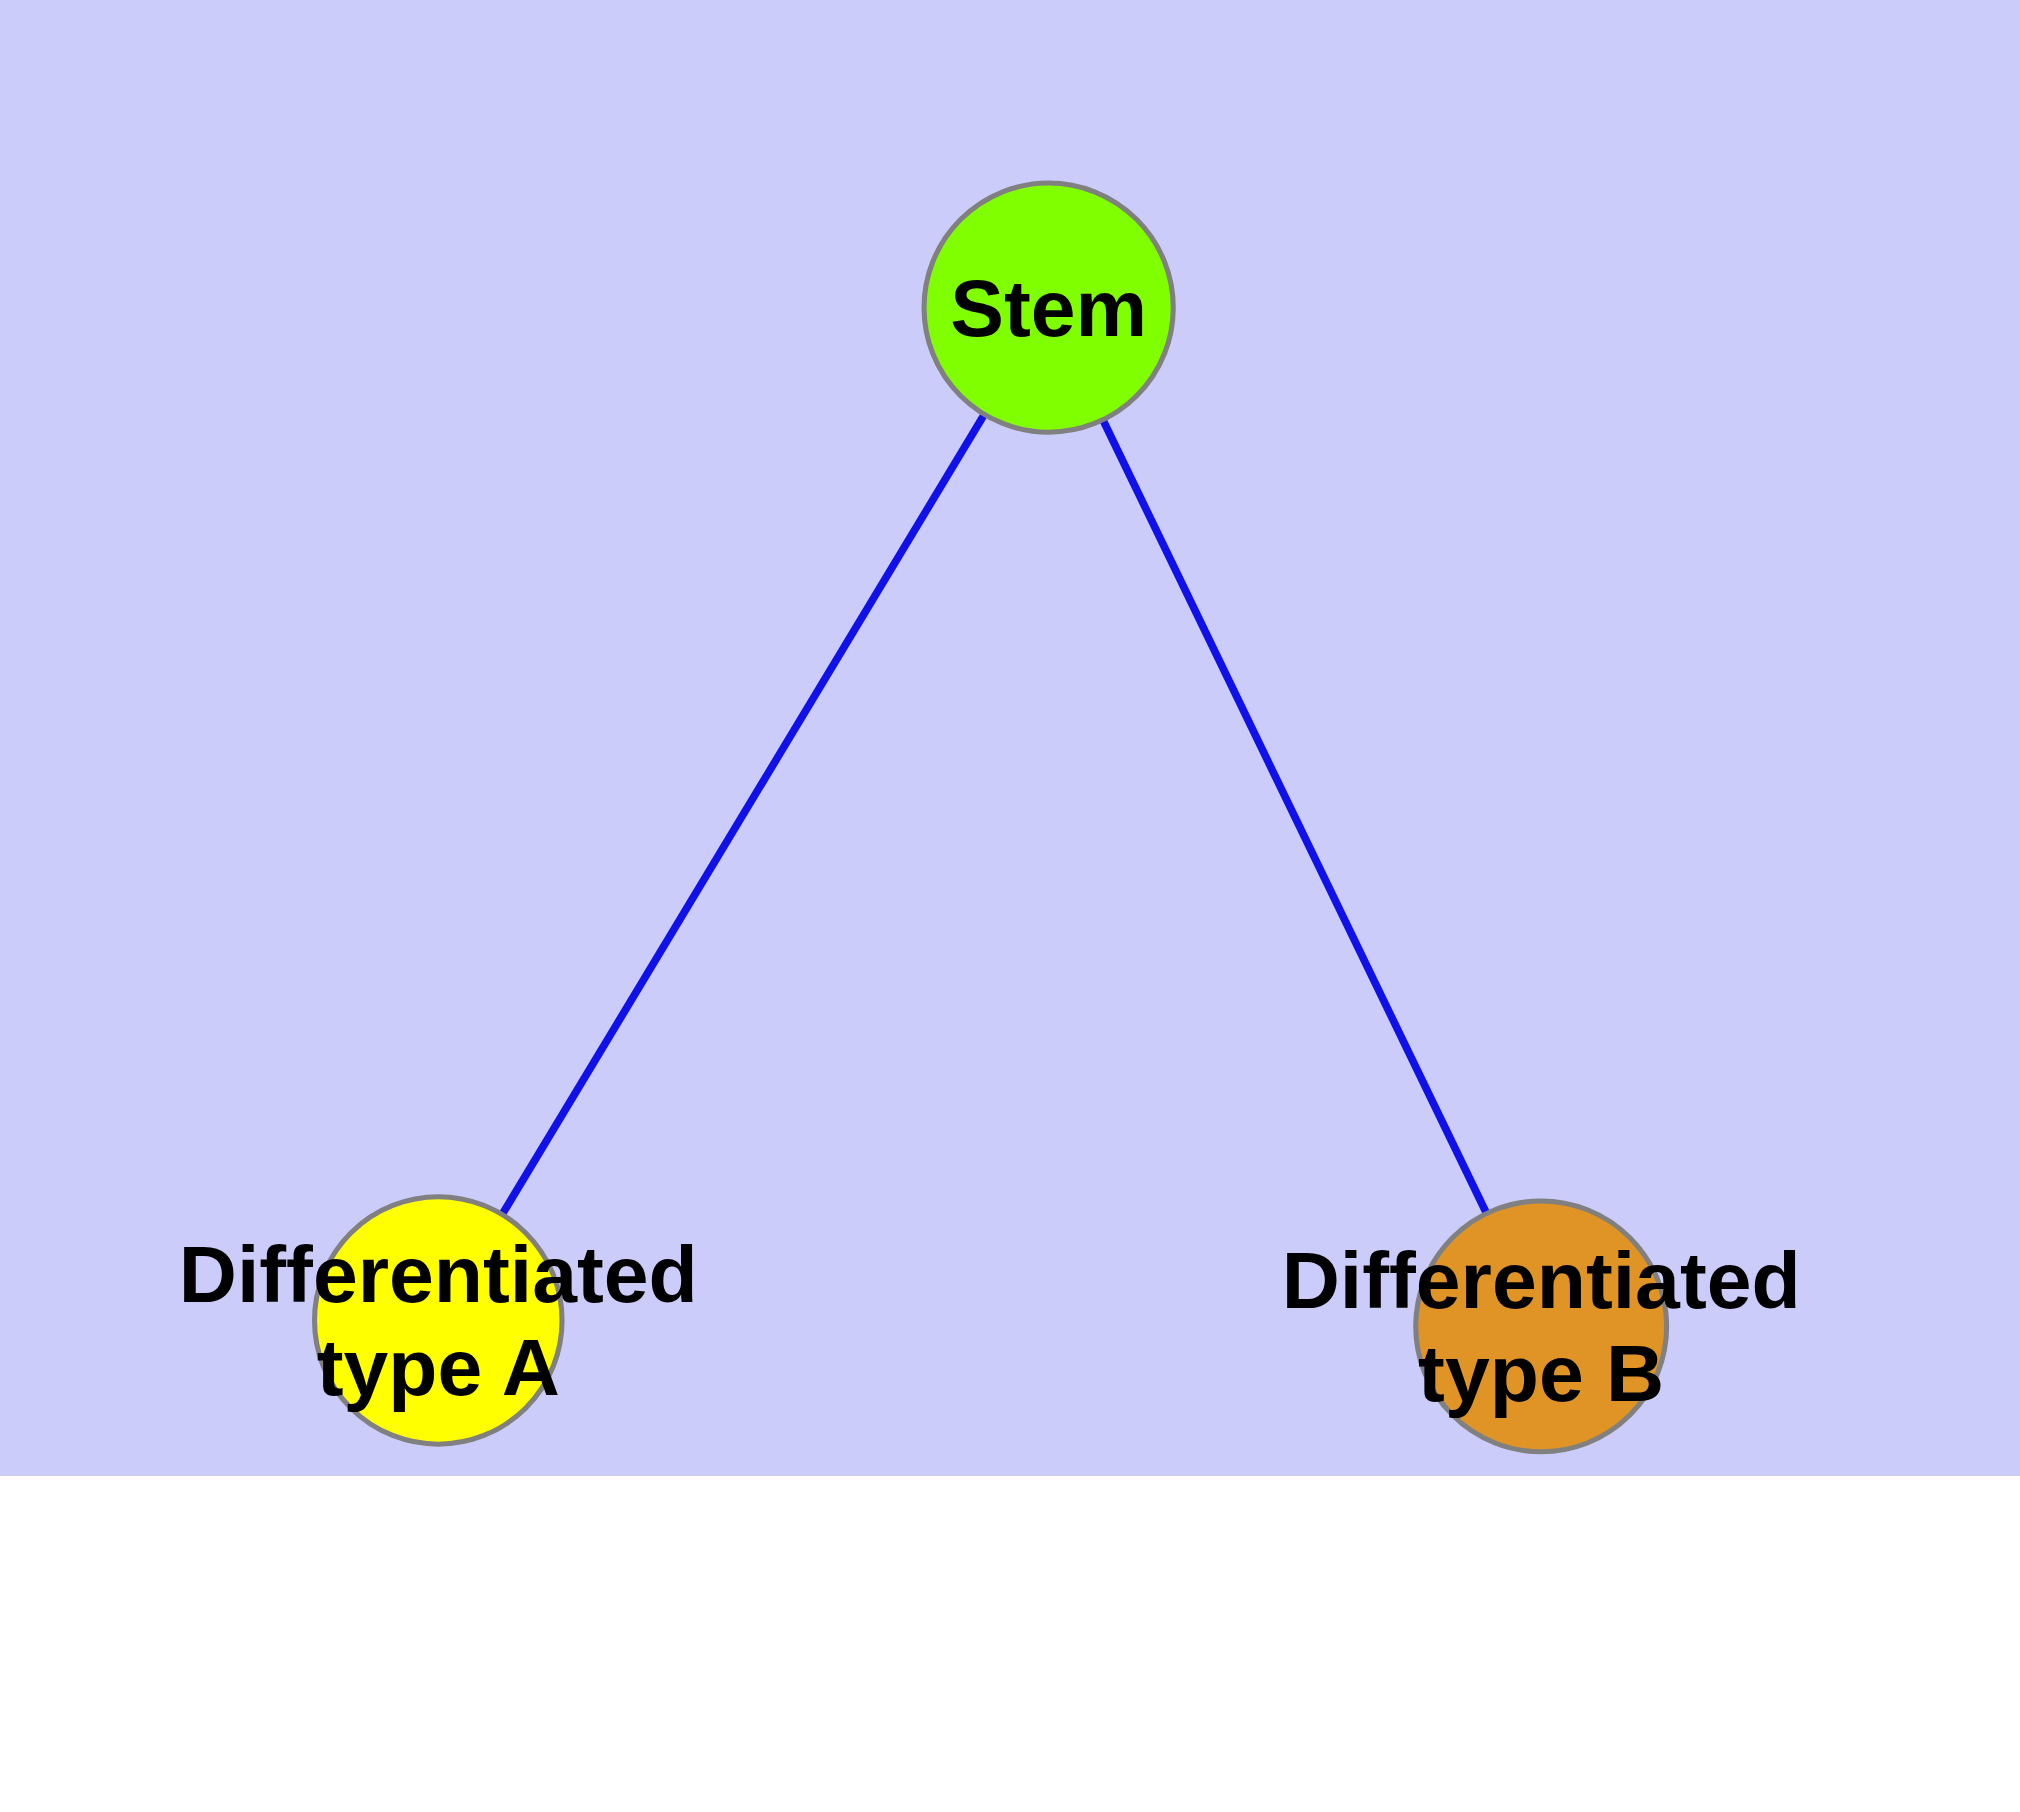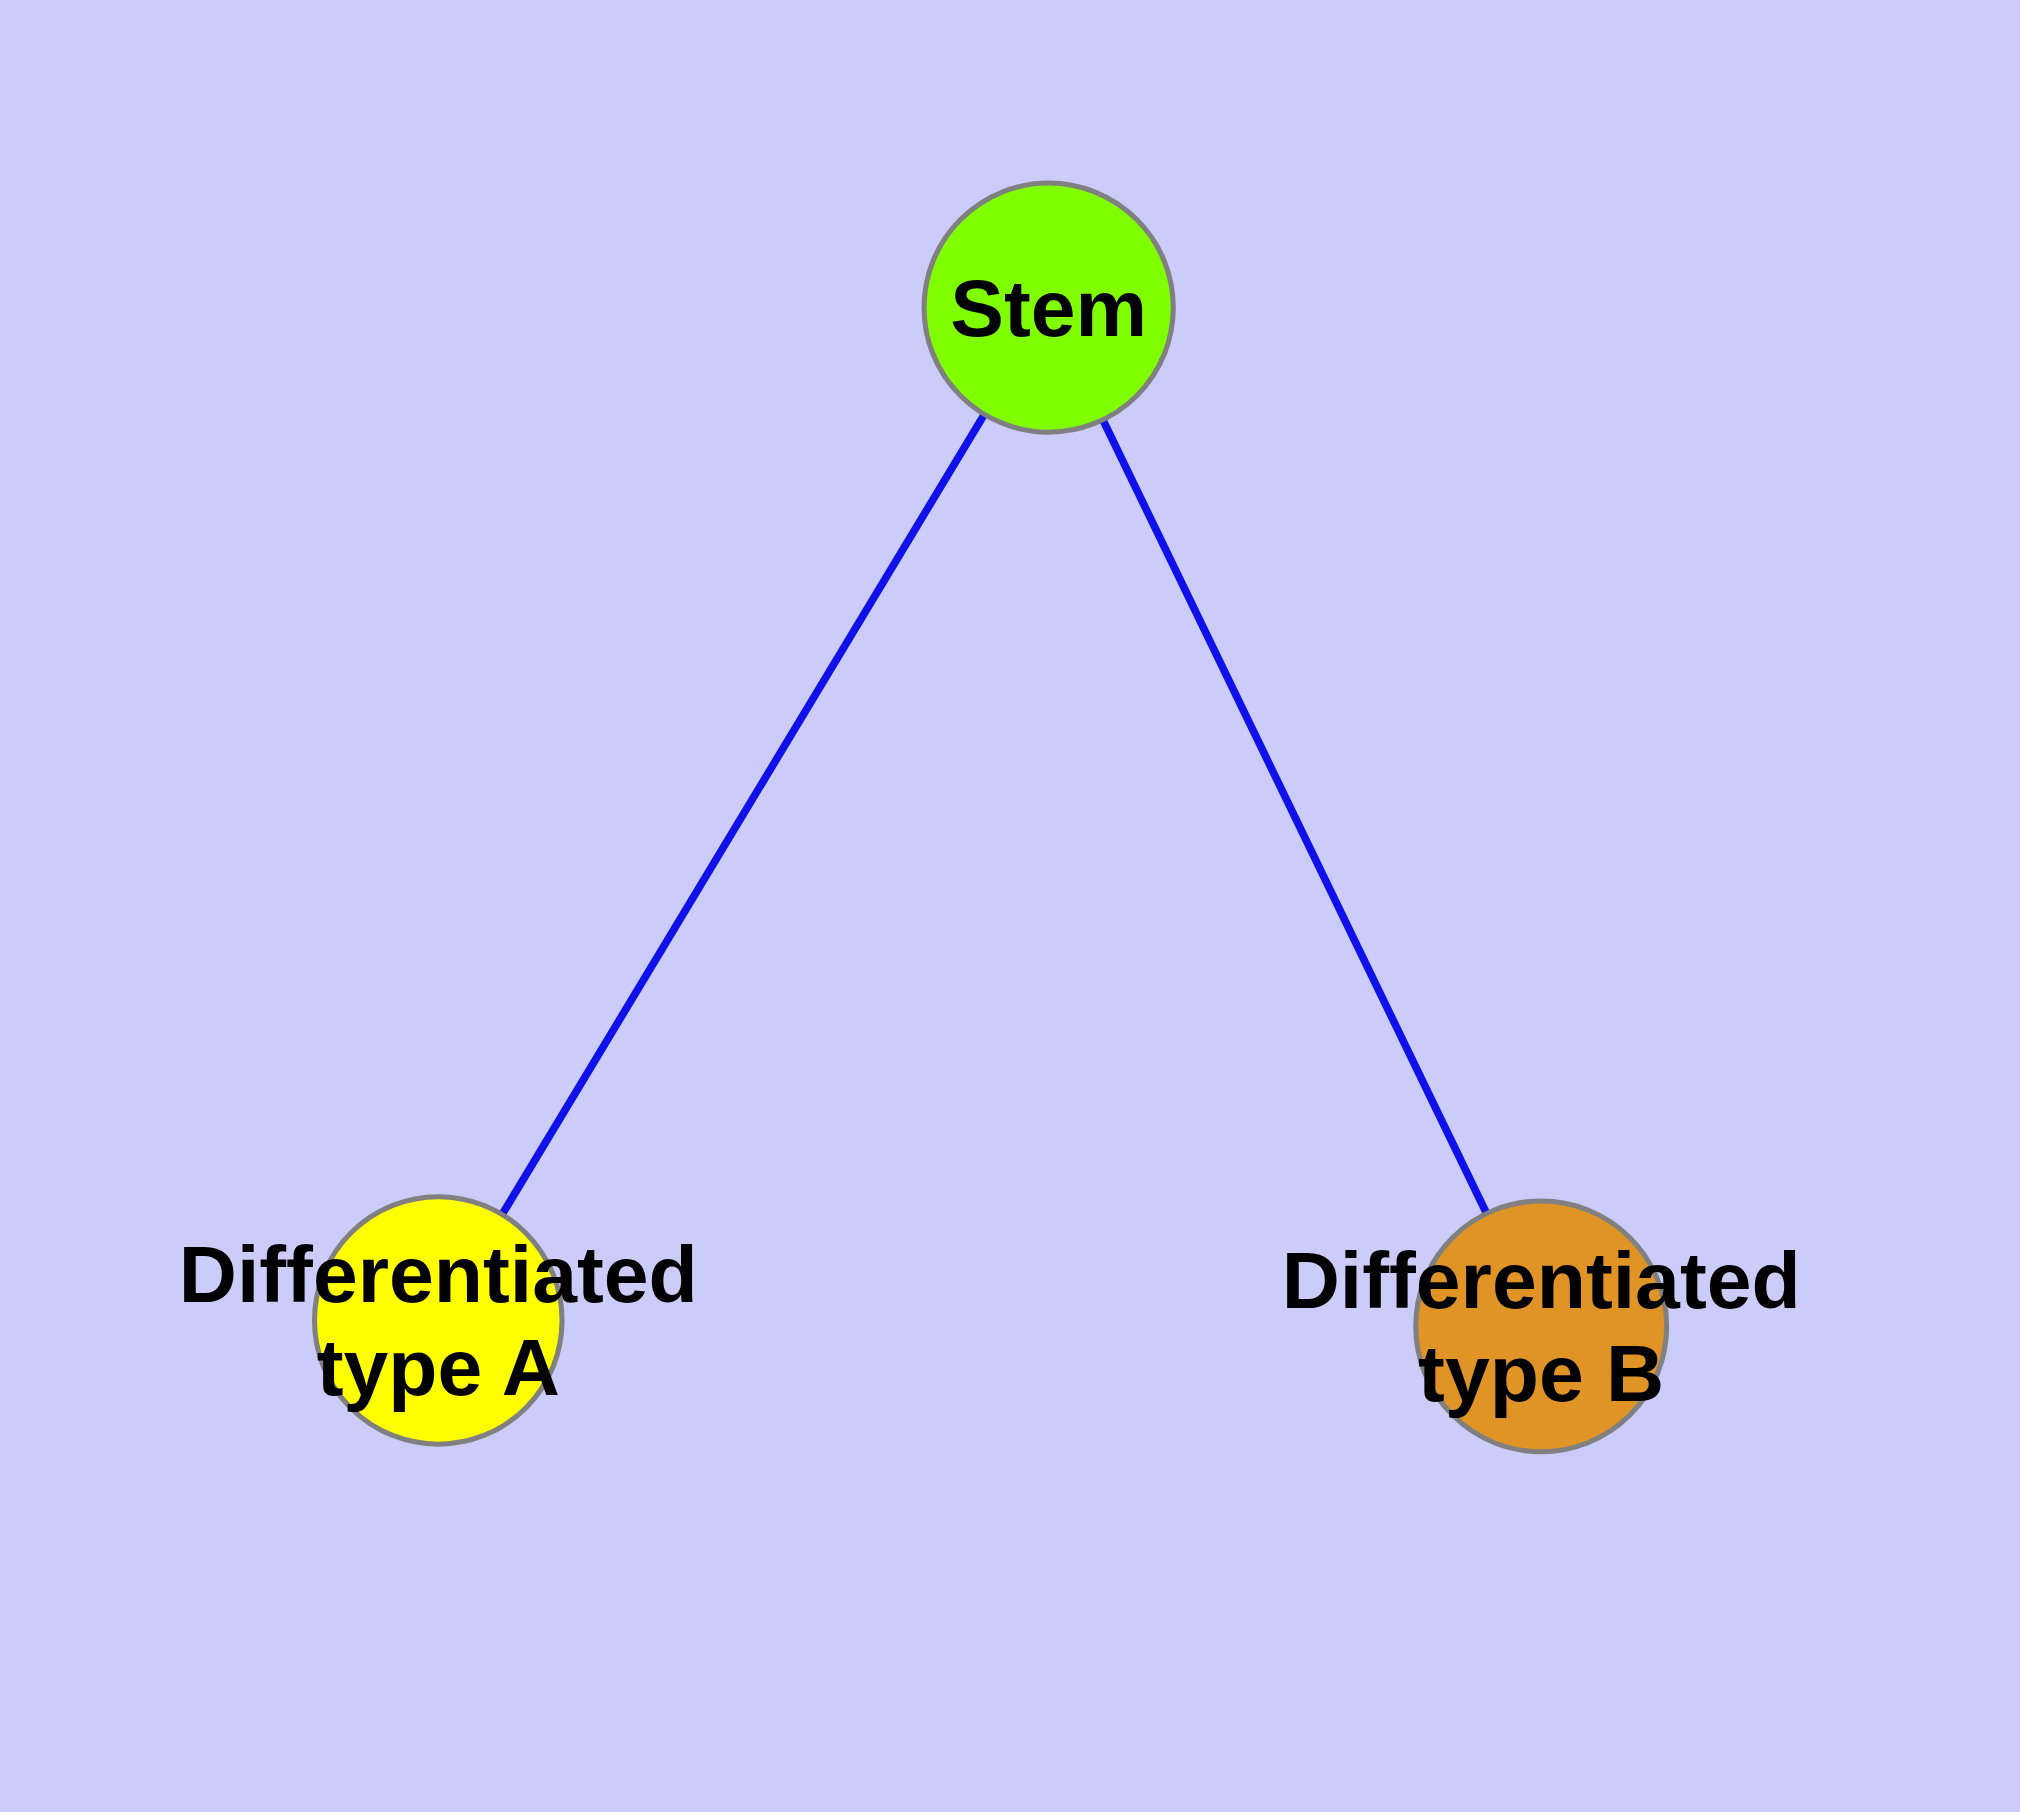--- a/index.html
+++ b/index.html
@@ -26,21 +26,21 @@
     font-weight: bold;
     fill: #000000;
     text-anchor: middle;
     dominant-baseline: auto;
     paint-order: normal;
   }
 </style>
 </head>
 <body>
 
-<div id="canvas" style="background: #f9a8d4; width: 2021px; height: 1812px;">
+<div id="canvas" style="background: #f9a8d4; width: 2021px; height: 1476px;">
   <svg id="graph-svg" viewBox="0 0 2384 2138" preserveAspectRatio="none" xmlns="http://www.w3.org/2000/svg" style="width: 2021px; height: 1812px;">
 
     <rect id="bg-rect" x="0" y="0" width="2384" height="2138" fill="#ccccfa"></rect>
 
     <g id="edges-layer">
         <line x1="1164.233284564851" y1="483.7725346458376" x2="589.2506394391551" y2="1438.0840081530691" stroke="#1010e8" stroke-width="9" stroke-linecap="butt"></line>
         <line x1="1298.3616349057534" y1="489.94782298918335" x2="1756.2031761942058" y2="1437.1518378406806" stroke="#1010e8" stroke-width="9" stroke-linecap="butt"></line>
       </g>
     <g id="nodes-layer">
         <circle cx="1237" cy="363" r="147" fill="#80ff00" stroke="#808080" stroke-width="6"></circle>

